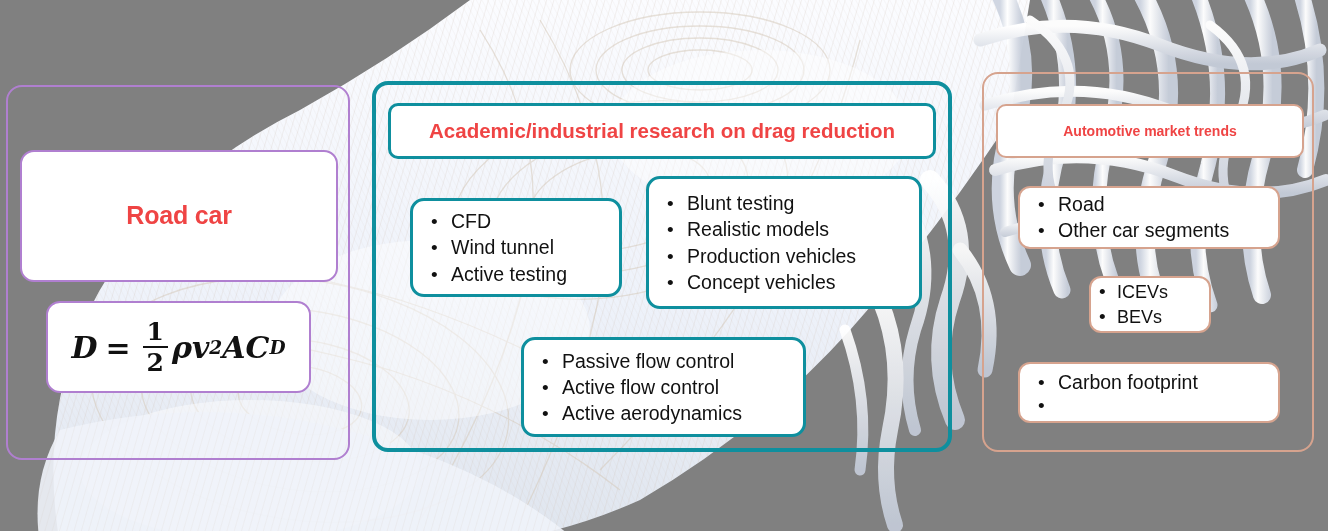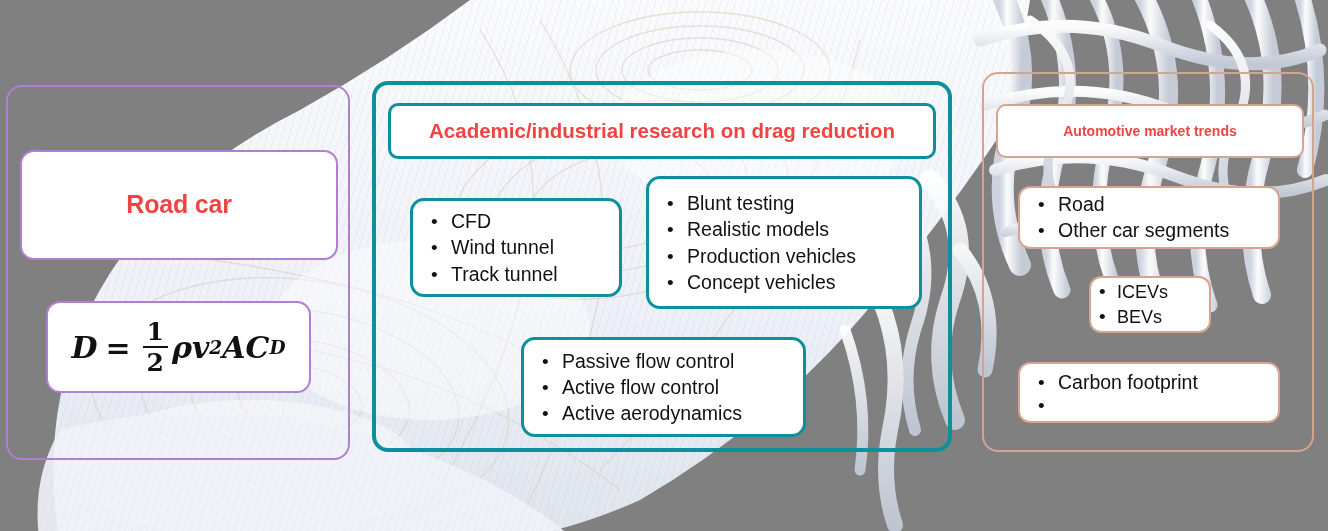--- a/index.html
+++ b/index.html
@@ -65,21 +65,21 @@
   .card-title {
     font-weight: bold;
     color: #ef4444;
     text-align: center;
     line-height: 1.18;
   }
 
   
   #card-road-title {
     left: 20px; top: 150px;
-    width: 318px; height: 110px;
+    width: 318px; height: 132px;
     border-radius: 14px;
   }
   #card-road-title .card-title { font-size: 25px; letter-spacing: -0.2px; }
 
   #card-formula {
     left: 46px; top: 301px;
     width: 265px; height: 92px;
     border-radius: 14px;
     align-items: center;
   }
@@ -348,21 +348,21 @@
       <li>
         <span class="dot">•</span>
         <span class="txt">CFD</span>
       </li>
       <li>
         <span class="dot">•</span>
         <span class="txt">Wind tunnel</span>
       </li>
       <li>
         <span class="dot">•</span>
-        <span class="txt">Track tunnel</span>
+        <span class="txt">Active testing</span>
       </li>
     </ul>
   </div>
 
   <div class="card teal" id="card-bodies">
     <ul class="bullets">
       <li>
         <span class="dot">•</span>
         <span class="txt">Blunt testing</span>
       </li>

